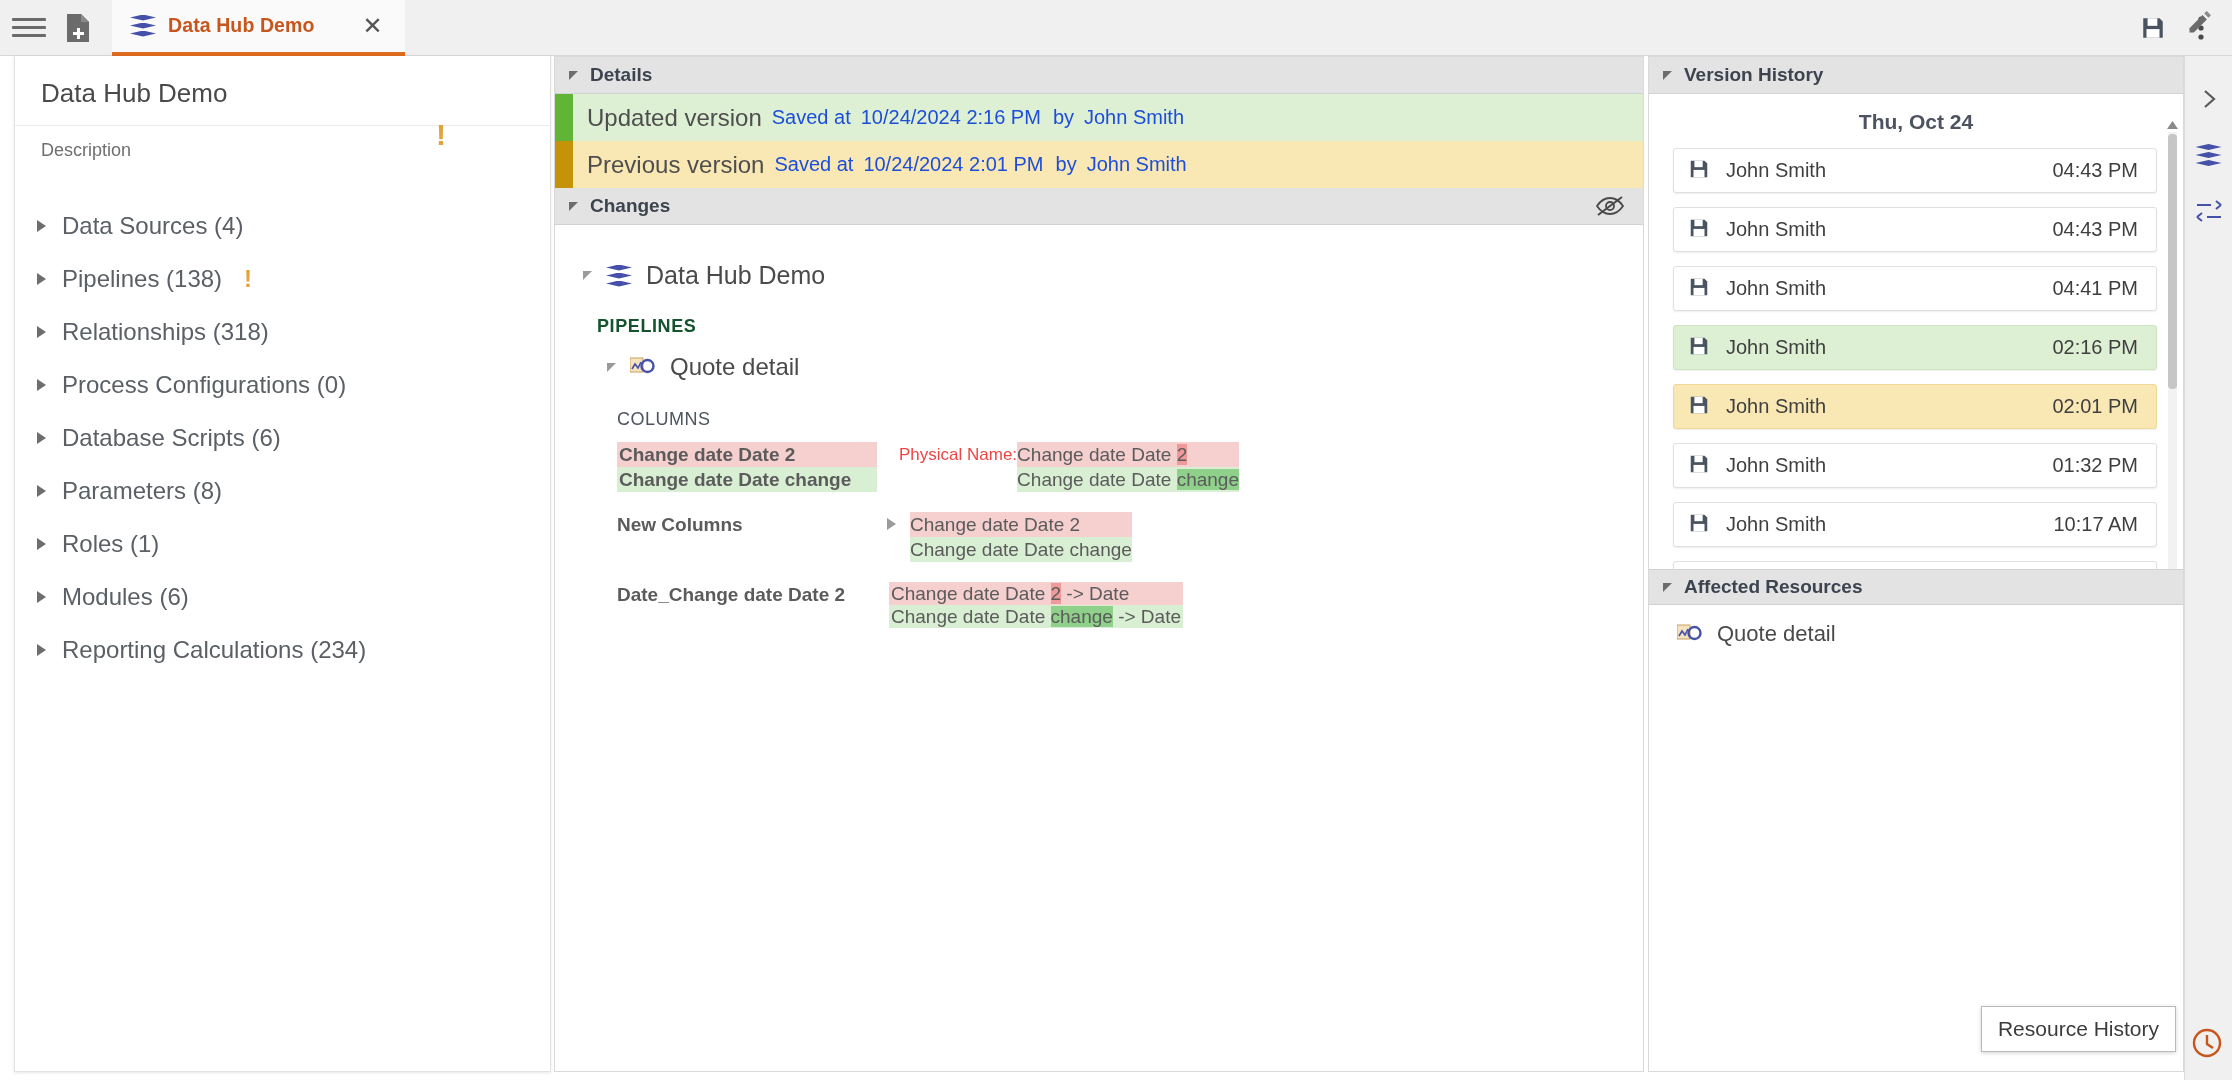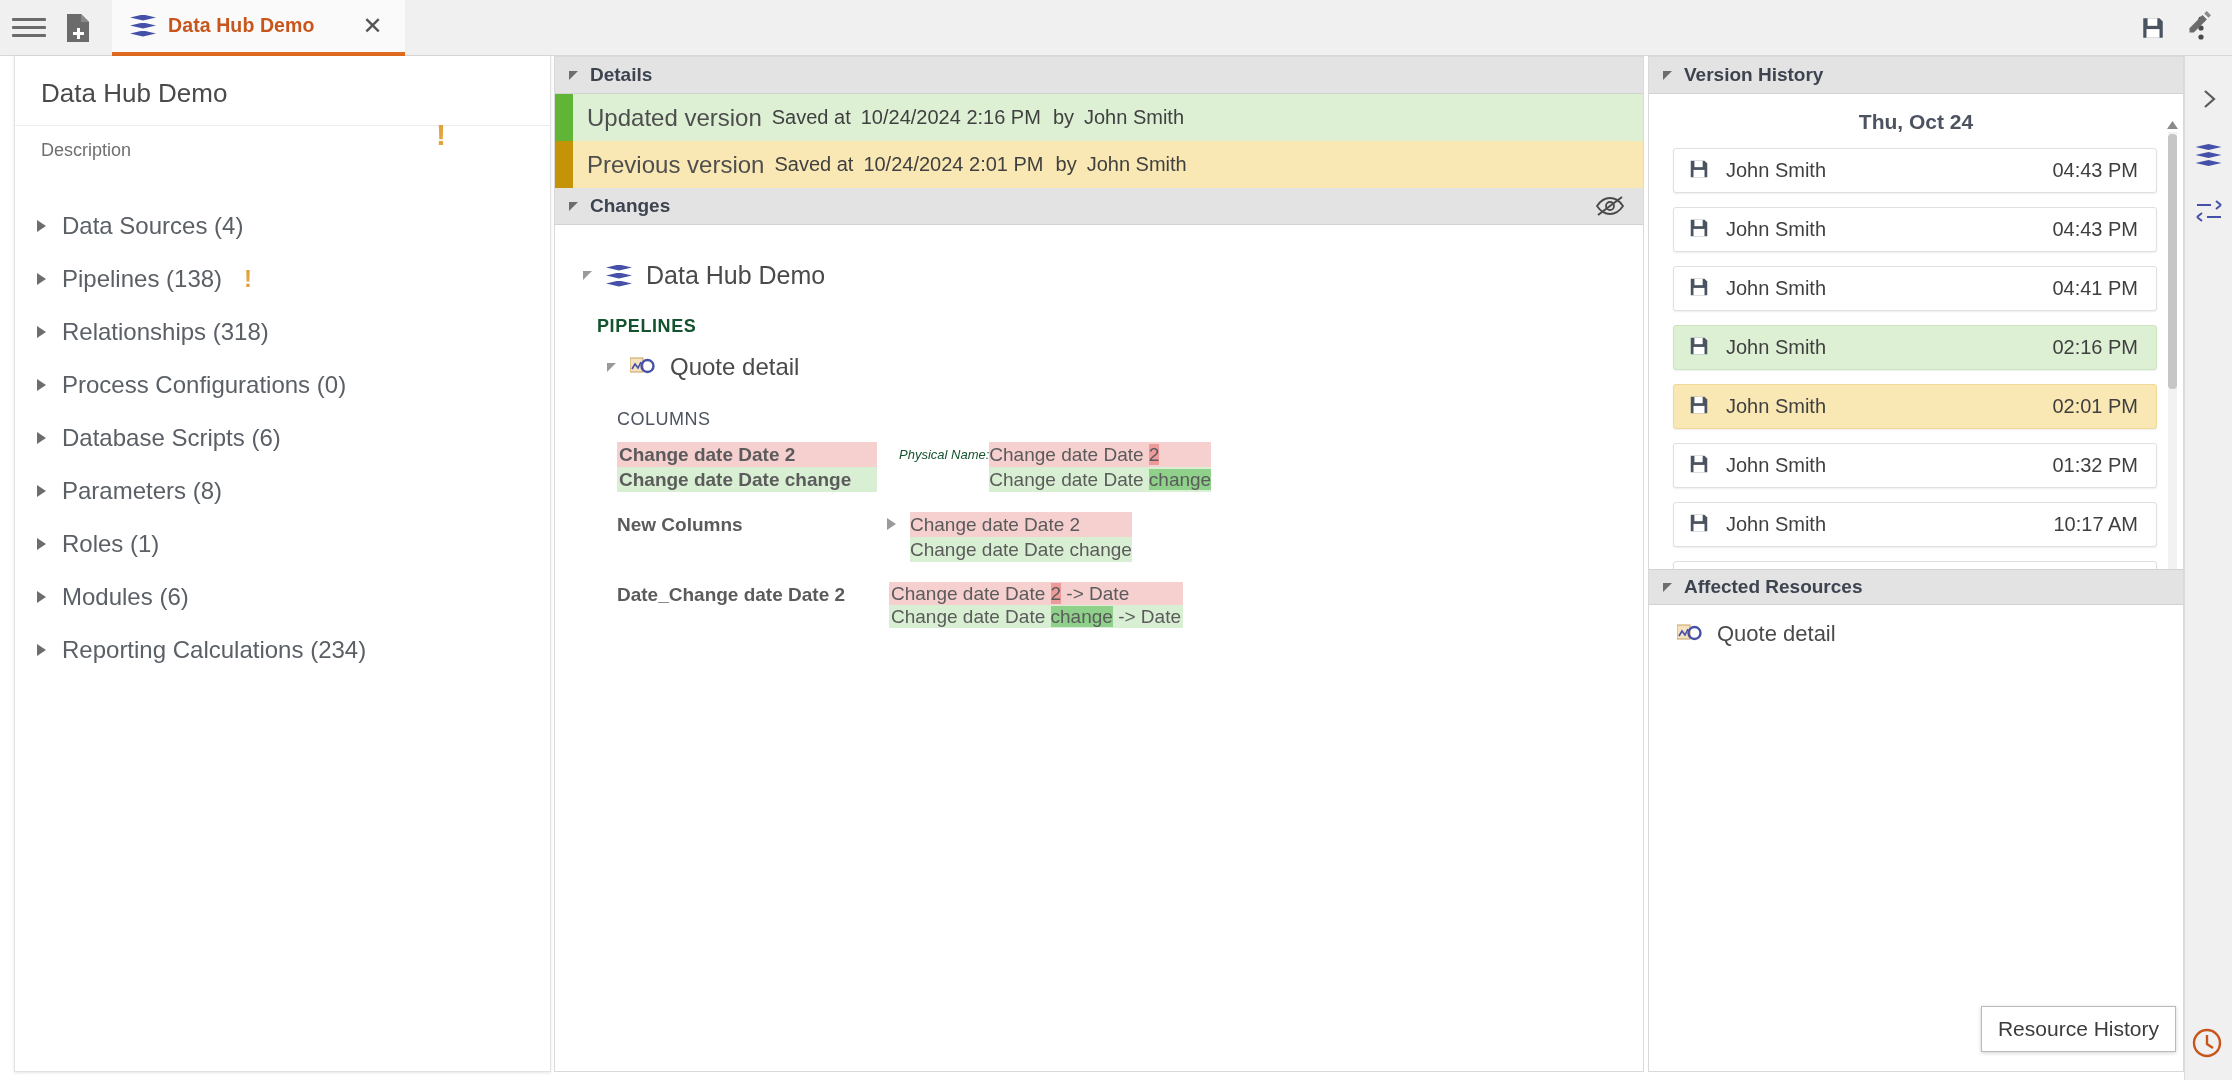--- a/index.html
+++ b/index.html
@@ -121,21 +121,21 @@
     height: 47px;
     font-size: 21px; color: #4a4a4a;
     padding-left: 0;
   }
   .ver-row .stripe { width: 18px; height: 47px; flex: 0 0 auto; }
   .ver-row.updated { background: #ddf0d4; }
   .ver-row.updated .stripe { background: #61b536; }
   .ver-row.previous { background: #f9e8b4; }
   .ver-row.previous .stripe { background: #c59307; }
   .ver-name { padding-left: 14px; font-size: 24px; color: #4e4e4e; }
-  .ver-meta { font-size: 20px; color: #404040; margin-left: 10px; }
+  .ver-meta { font-size: 20px; color: #1d4ed8; margin-left: 10px; }
   .ver-ts { margin-left: 10px; }
   .ver-by { margin-left: 12px; }
   .ver-user { margin-left: 10px; }
 
   .changes-head {
     height: 37px; background: #e3e3e3;
     display: flex; align-items: center; gap: 12px;
     padding-left: 14px;
     border-bottom: 1px solid #d2d2d2;
     position: relative;
@@ -169,21 +169,21 @@
     padding-left: 62px; margin-top: 28px;
   }
 
   .diff-pair { margin-top: 12px; padding-left: 62px; display: flex; align-items: flex-start; }
   .diff-col { display: flex; flex-direction: column; }
   .diff-col.w-left { width: 260px; }
   .dline { font-size: 19px; font-weight: bold; color: #5b5b5b; line-height: 25px; padding: 0 2px; }
   .dline.del { background: #f6cfcf; }
   .dline.add { background: #d9efd3; }
 
-  .phys-label { font-size: 13px; color: #14532d; margin-left: 22px; margin-top: 0; line-height: 25px; white-space: nowrap; font-style: italic; }
+  .phys-label { font-size: 17px; color: #ef4444; margin-left: 22px; margin-top: 0; line-height: 25px; white-space: nowrap; }
   .phys-col { display: flex; flex-direction: column; }
   .pline { font-size: 19px; color: #5b5b5b; line-height: 25px; }
   .pline.del { background: #f6cfcf; }
   .pline.add { background: #d9efd3; }
   .pline .hl-del { background: #ef9a9a; }
   .pline .hl-add { background: #8fd18a; }
 
   .step-head { font-size: 20px; font-weight: bold; color: #4d5360; padding-left: 62px; margin-top: 36px; }
   .kv-row { display: flex; align-items: flex-start; margin-top: 20px; padding-left: 62px; }
   .kv-key { font-size: 19px; font-weight: bold; color: #5b5b5b; width: 270px; line-height: 25px; }

